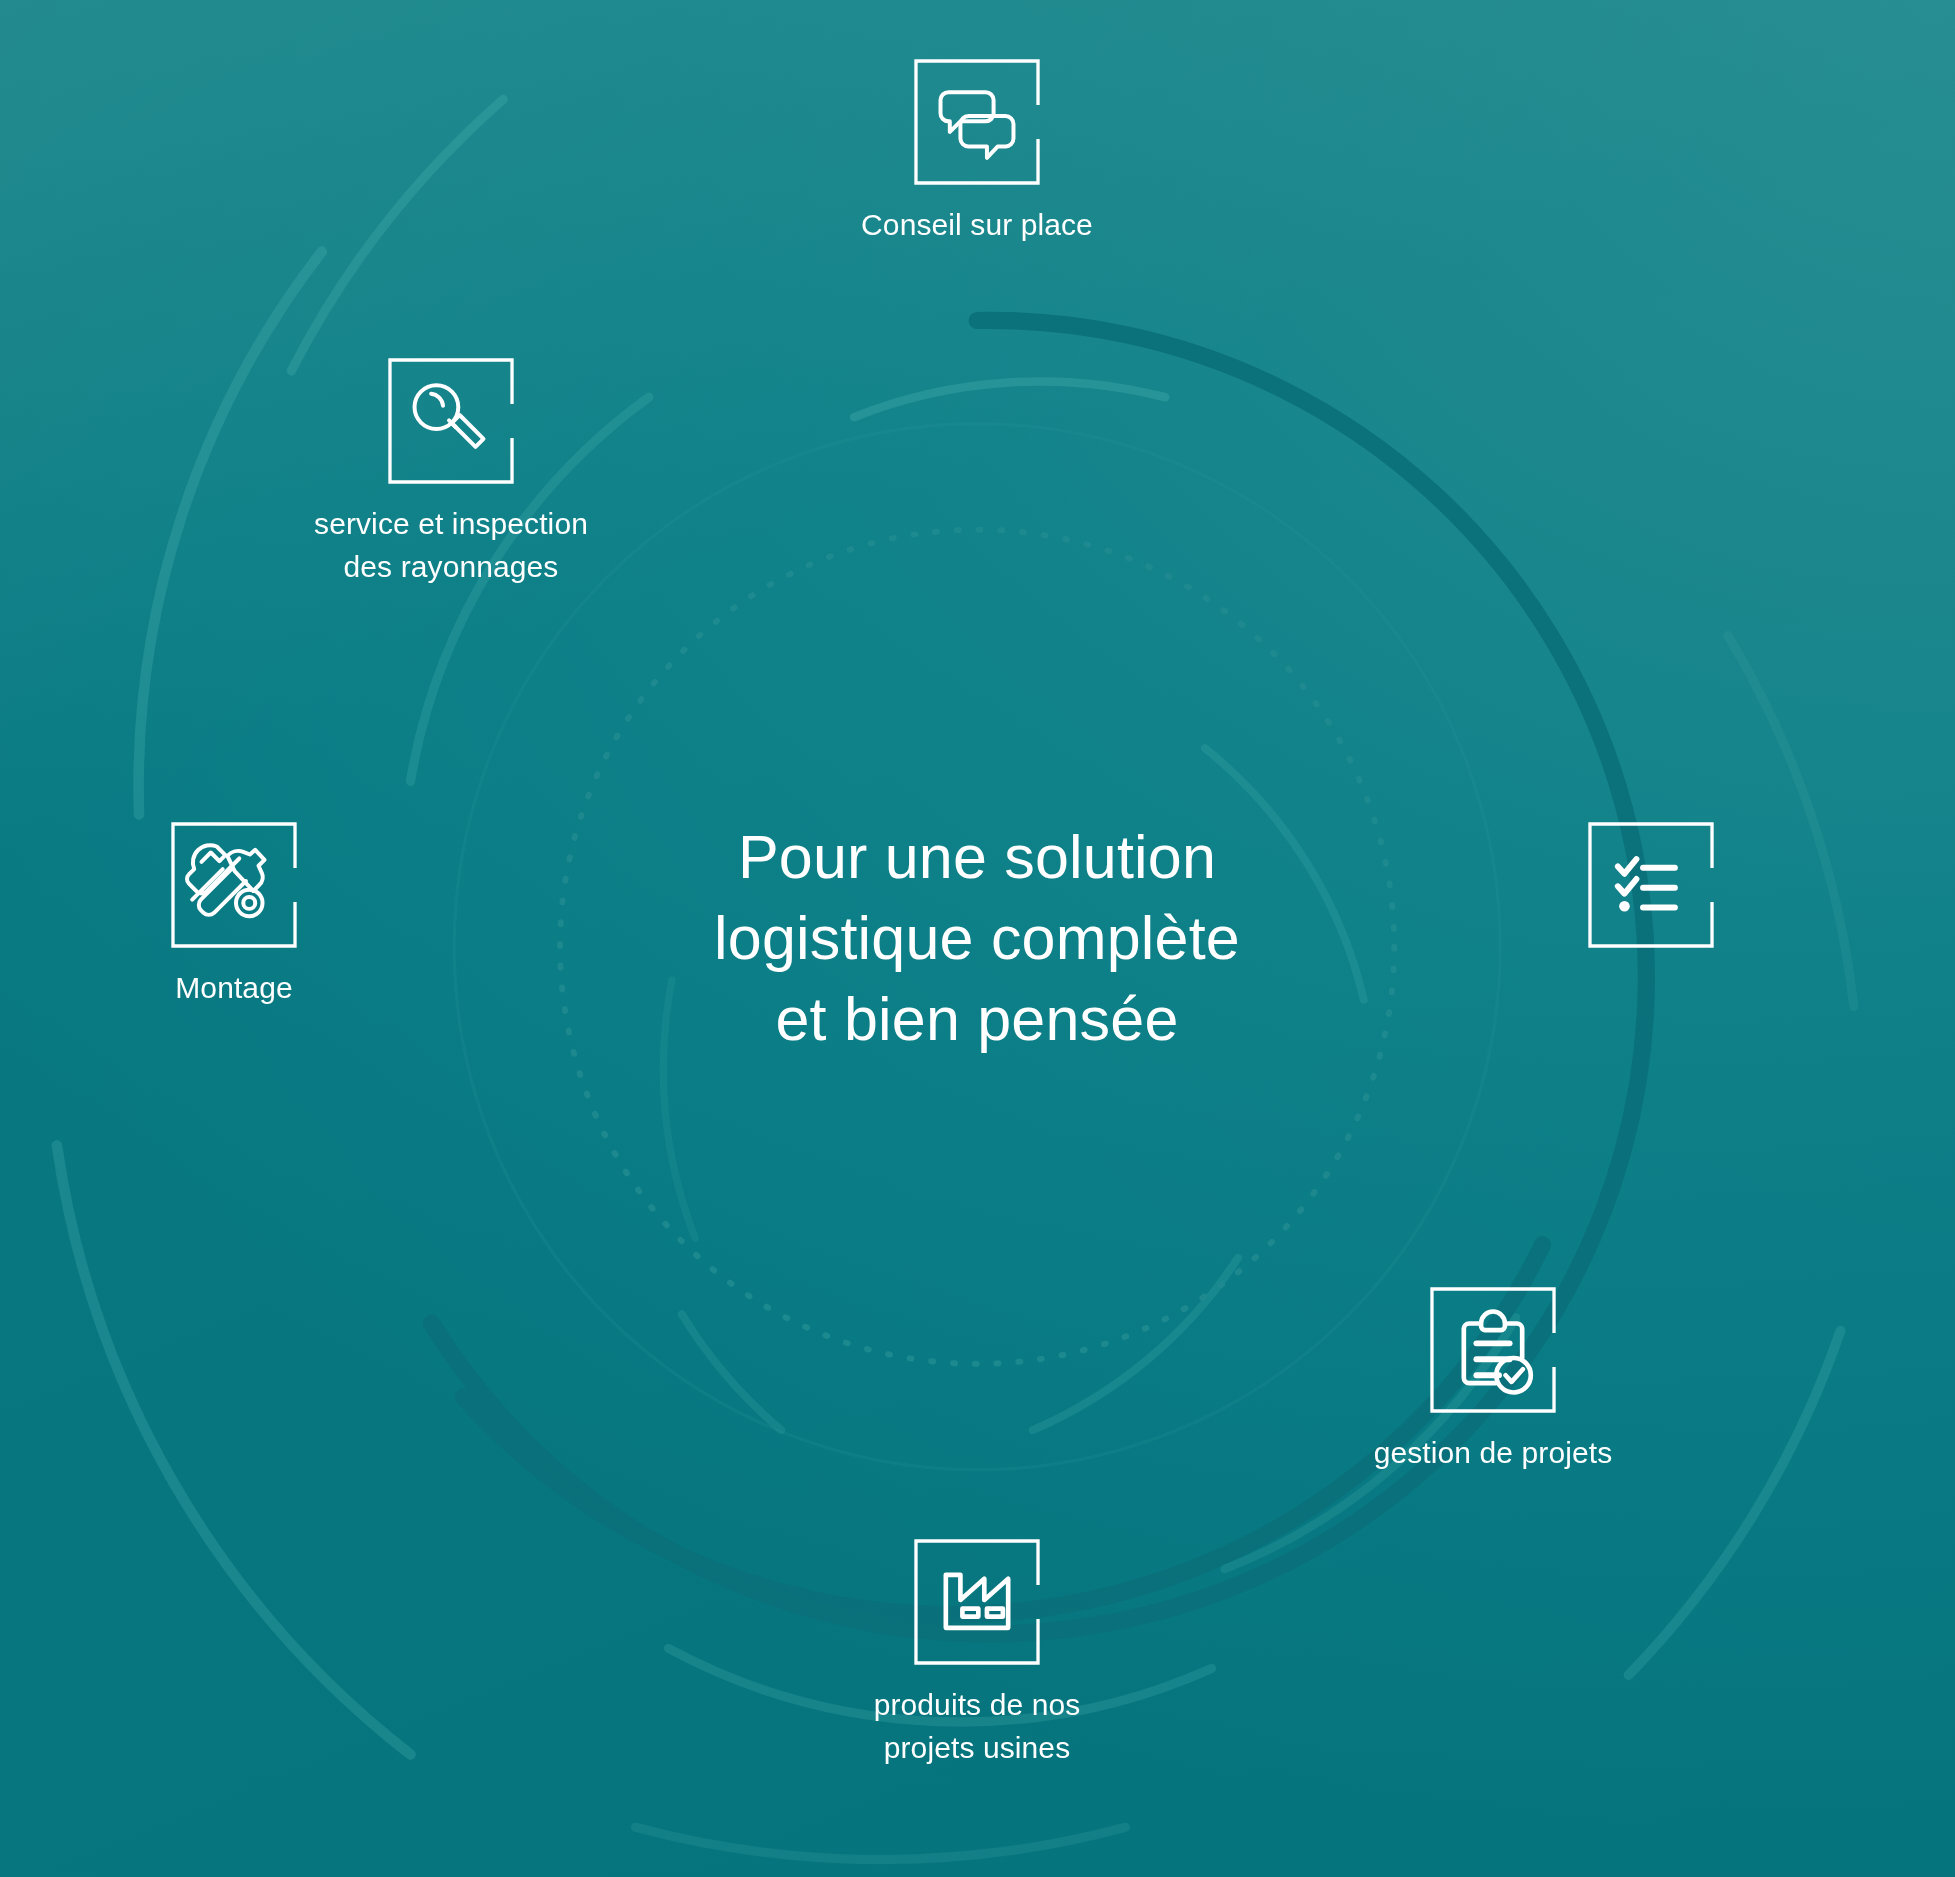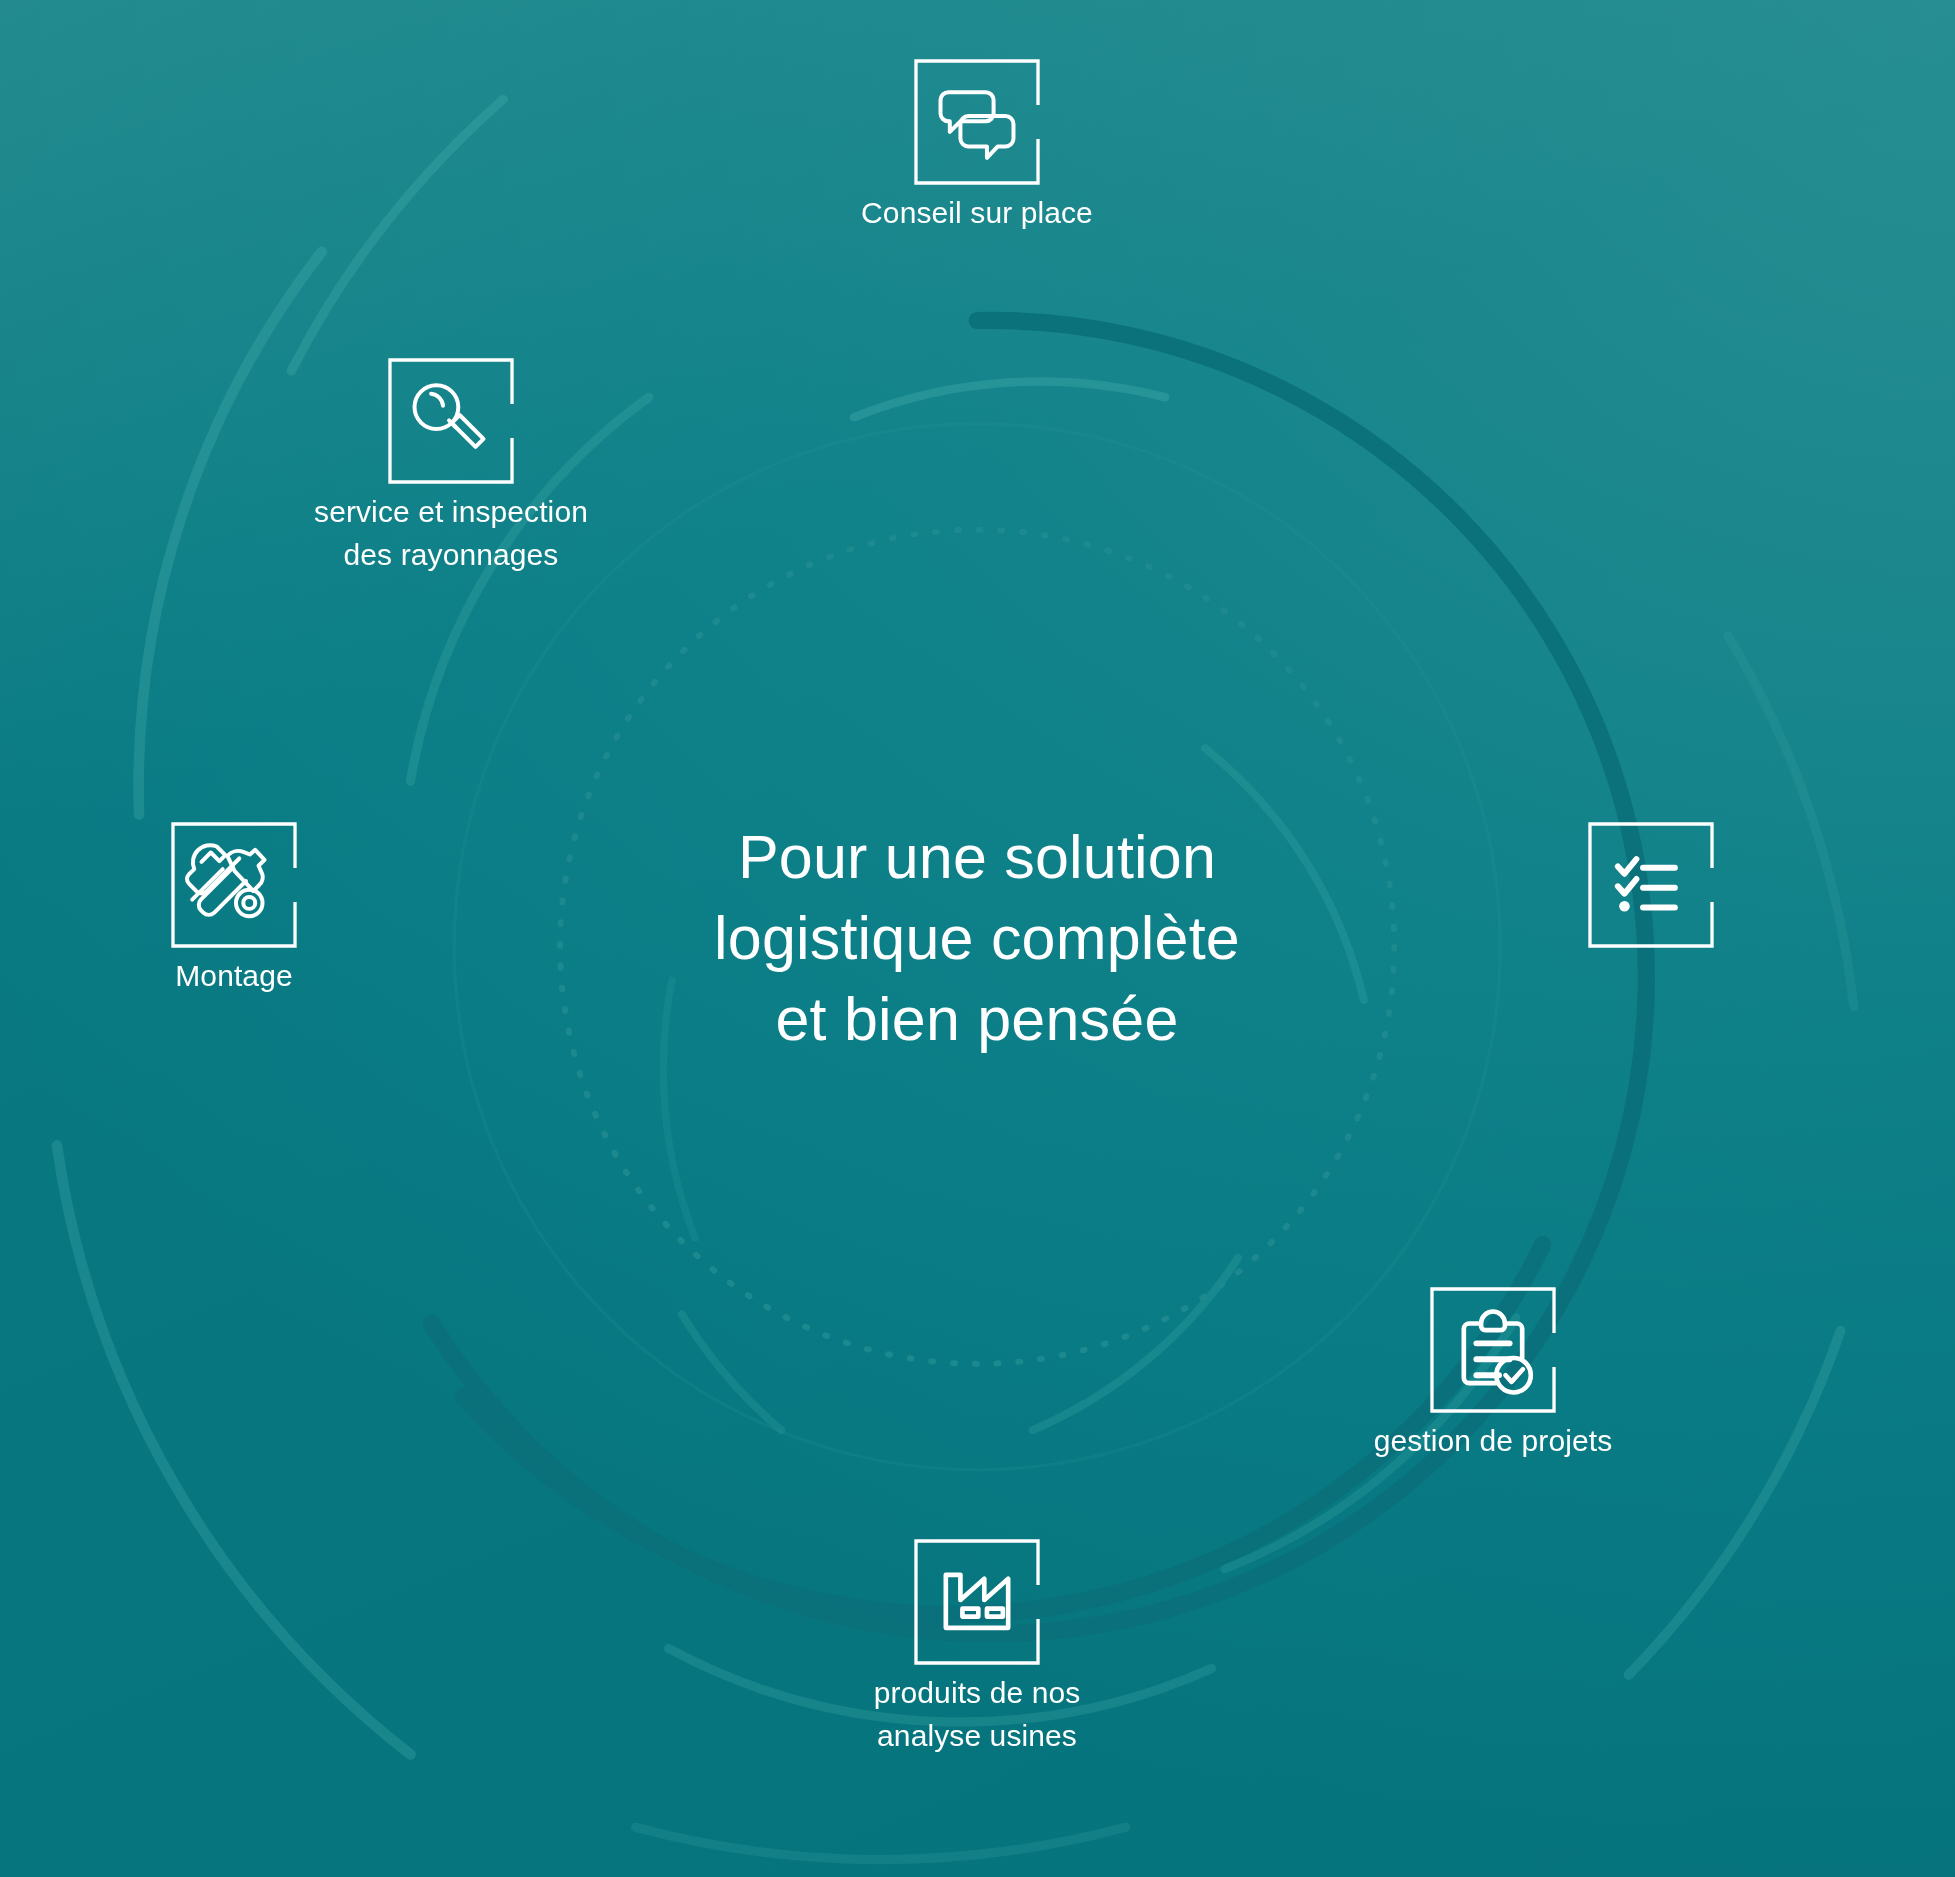--- a/index.html
+++ b/index.html
@@ -46,21 +46,21 @@
     width: 596px;
     margin-left: -298px;
   }
   .icon-frame {
     position: relative;
     width: 130px;
     height: 130px;
   }
   .icon-frame svg { display: block; }
   .node-label {
-    margin-top: 5px;
+    margin-top: 17px;
     text-align: center;
     color: #ffffff;
     font-size: 30px;
     font-weight: 300;
     line-height: 1.42;
     letter-spacing: 0.1px;
     white-space: pre-line;
   }
 
   #center-text {
@@ -176,21 +176,21 @@
         <svg viewBox="0 0 196 196" width="130" height="130" fill="none" stroke="#ffffff">
           <path d="M6 6 H190 M190 6 V70 M190 126 V190 M190 190 H6 M6 190 V6" stroke-width="5" stroke-linecap="square"></path>
           <g stroke-width="7" stroke-linejoin="round" stroke-linecap="round">
             <path d="M51 137 V57 h22 v38 l36 -32 v32 l36 -32 v74 z"></path>
             <rect x="76" y="108" width="24" height="12"></rect>
             <rect x="113" y="108" width="24" height="12"></rect>
           </g>
         </svg>
       </div>
       <div class="node-label">produits de nos
-analyse usines</div>
+projets usines</div>
     </div>
 
 
     <div class="node" style="left:234px; top:820px;">
       <div class="icon-frame">
         <svg viewBox="0 0 196 196" width="130" height="130" fill="none" stroke="#ffffff">
           <path d="M6 6 H190 M190 6 V70 M190 126 V190 M190 190 H6 M6 190 V6" stroke-width="5" stroke-linecap="square"></path>
           <g stroke-width="6" stroke-linejoin="round" stroke-linecap="round">
 
             <path d="M49 63 l14 -14 13 13 9 -9 -13 -13 a26 26 0 0 0 -34 34 l-8 8 a10 10 0 0 0 0 14 l12 12 a10 10 0 0 0 14 0 l50 -50"></path>

